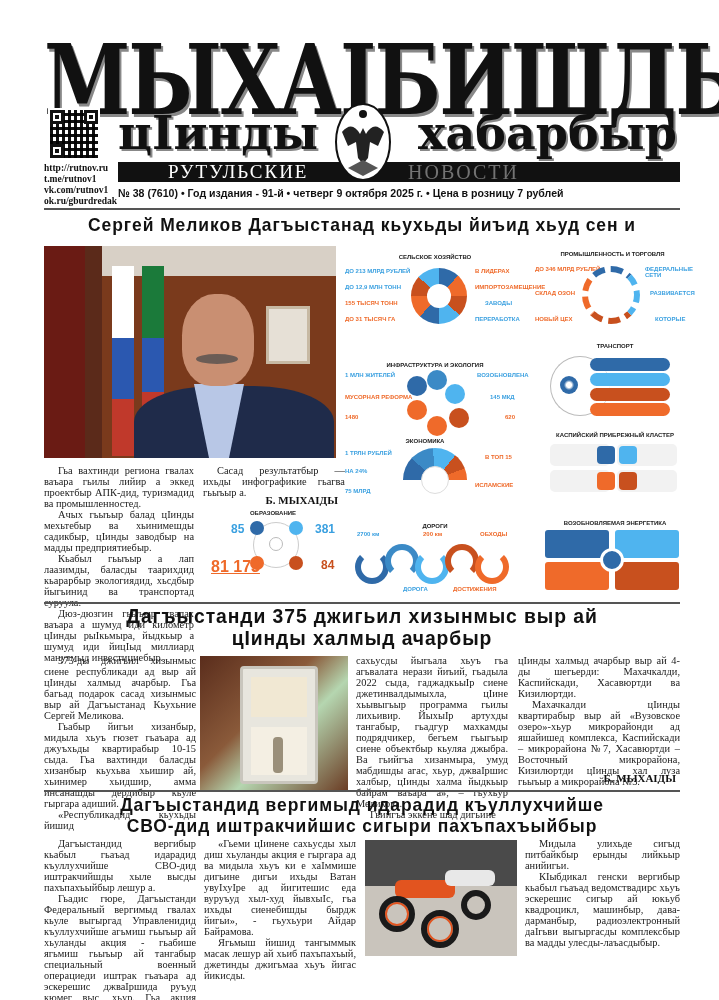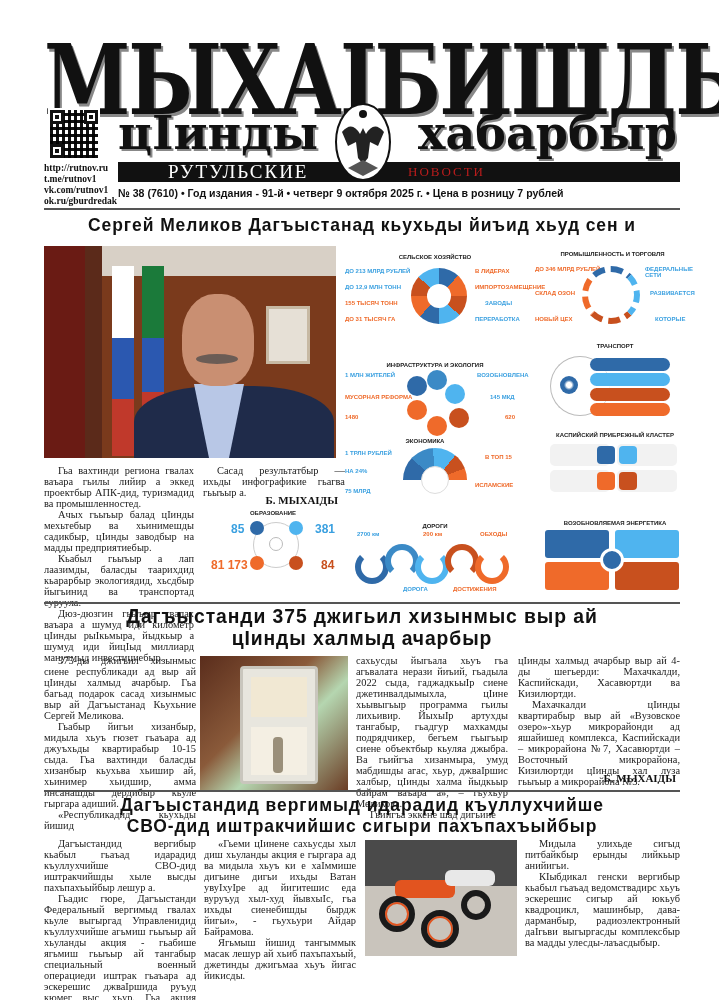--- a/index.html
+++ b/index.html
@@ -15,21 +15,21 @@
     repeating-linear-gradient(90deg, #111 0 3px, #fff 3px 6px),
     repeating-linear-gradient(0deg, #111 0 3px, #fff 3px 7px); background-blend-mode: multiply; border: 2px solid #fff; }
   .qr-corner { position: absolute; width: 14px; height: 14px; border: 3px solid #111; background: #fff; }
   .qr-corner::after { content: ""; position: absolute; left: 2px; top: 2px; width: 4px; height: 4px; background: #111; }
   .links { left: 44px; top: 163px; width: 80px; font-size: 9.5px; line-height: 11px; font-weight: bold; font-family: "Liberation Serif", serif; }
   .sub-left { left: 118px; top: 108px; font-family: "DejaVu Serif", serif; font-weight: bold; font-size: 46px; line-height: 50px; text-shadow: 2px 2px 0 #888; }
   .sub-right { left: 418px; top: 108px; font-family: "DejaVu Serif", serif; font-weight: bold; font-size: 46px; line-height: 50px; text-shadow: 2px 2px 0 #888; }
   .emblem { left: 333px; top: 100px; width: 60px; height: 160px; }
   .black-bar { left: 118px; top: 162px; width: 562px; height: 20px; background: #111; }
   .bar-left { left: 168px; top: 162px; color: #fff; font-size: 19px; line-height: 20px; letter-spacing: 2px; font-family: "Liberation Serif", serif; }
-  .bar-right { left: 408px; top: 162px; color: #b91c1c; font-size: 13px; line-height: 20px; letter-spacing: 2px; font-family: "Liberation Serif", serif; }
+  .bar-right { left: 408px; top: 162px; color: #737373; font-size: 20px; line-height: 20px; letter-spacing: 2px; font-family: "Liberation Serif", serif; }
   .issue-line { left: 118px; top: 186px; width: 580px; font-family: "Liberation Sans", sans-serif; font-weight: bold; font-size: 11.5px; line-height: 14px; transform: scaleX(0.92); transform-origin: left; white-space: nowrap; }
   .rule { left: 44px; height: 2px; background: #555; width: 636px; }
 
   
   .headline { font-family: "Liberation Sans", sans-serif; font-weight: bold; color: #111; text-align: center; letter-spacing: 1px; transform: scaleX(0.92); transform-origin: center; white-space: nowrap; }
 
   
   .col { font-size: 10.4px; line-height: 11px; text-align: justify; hyphens: auto; color: #222; }
   .col p { text-indent: 14px; }
   .byline { font-weight: bold; font-size: 11px; text-align: right; }
@@ -127,21 +127,21 @@
 <div class="abs" style="left:203px; top:508px; width:140px; height:85px;">
   <div class="ig-title" style="left:0; top:2px; width:140px;">ОБРАЗОВАНИЕ</div>
   <div class="circ" style="left:50px; top:14px; width:46px; height:46px; border:1px solid #ccc;"></div>
   <div class="circ" style="left:47px; top:13px; width:14px; height:14px; background:#2f6aa8;"></div>
   <div class="circ" style="left:86px; top:13px; width:14px; height:14px; background:#4fb4ef;"></div>
   <div class="circ" style="left:47px; top:48px; width:14px; height:14px; background:#ef6a2a;"></div>
   <div class="circ" style="left:86px; top:48px; width:14px; height:14px; background:#c8501e;"></div>
   <div class="circ" style="left:66px; top:29px; width:14px; height:14px; border:1px solid #bbb; background:#fff;"></div>
   <div class="edu-num" style="left:28px; top:14px; font-size:12px; color:#3aa0e0;">85</div>
   <div class="edu-num" style="left:112px; top:14px; font-size:12px; color:#3aa0e0;">381</div>
-  <div class="edu-num" style="left:8px; top:50px; font-size:12px; color:#ef6a2a;">81 173</div>
+  <div class="edu-num" style="left:8px; top:50px; font-size:16px; color:#ef6a2a;text-decoration:underline;">81 173</div>
   <div class="edu-num" style="left:118px; top:50px; font-size:12px; color:#c8501e;">84</div>
 </div>
 
 <div class="abs info">
 
   <div class="ig-title" style="left:10px; top:6px; width:160px;">СЕЛЬСКОЕ ХОЗЯЙСТВО</div>
   <div class="ig-num blue" style="left:0; top:20px;">ДО 213 МЛРД РУБЛЕЙ</div>
   <div class="ig-num blue" style="left:0; top:36px;">ДО 12,9 МЛН ТОНН</div>
   <div class="ig-num orange" style="left:0; top:52px;">155 ТЫСЯЧ ТОНН</div>
   <div class="ig-num orange" style="left:0; top:68px;">ДО 31 ТЫСЯЧ ГА</div>

